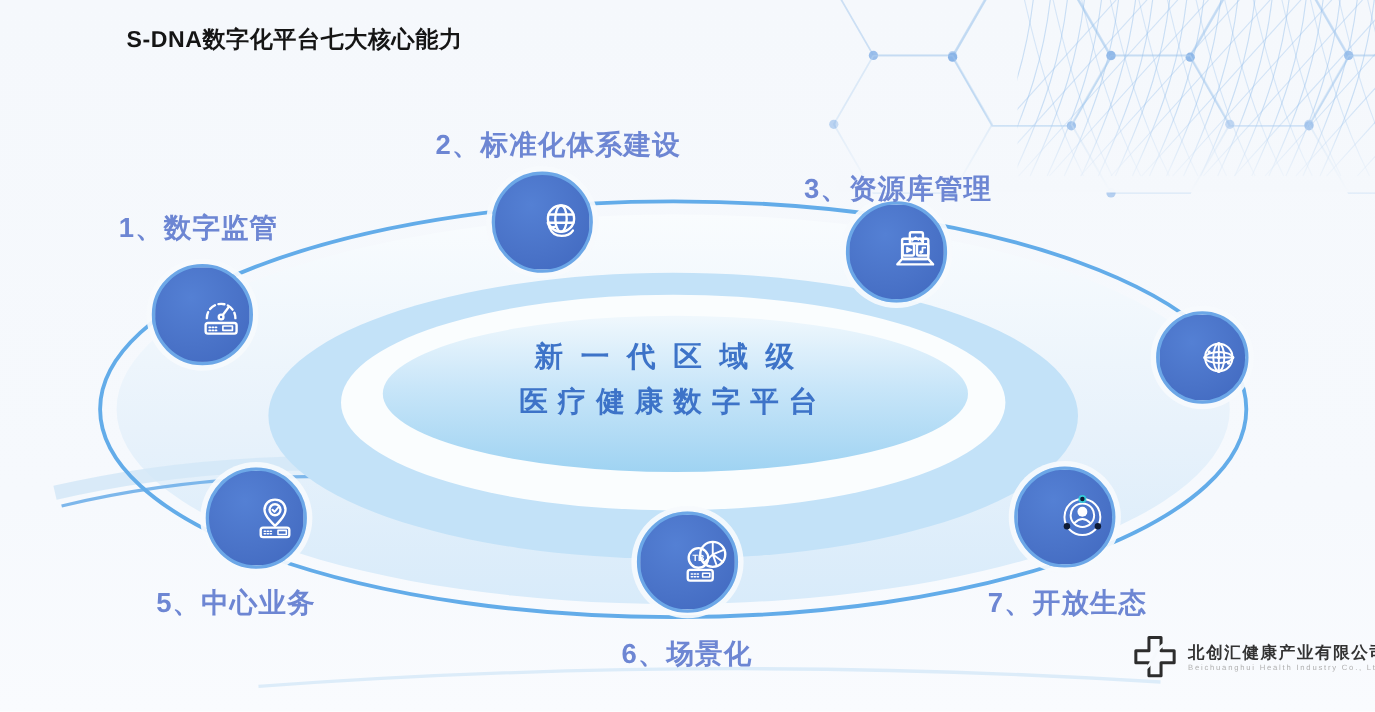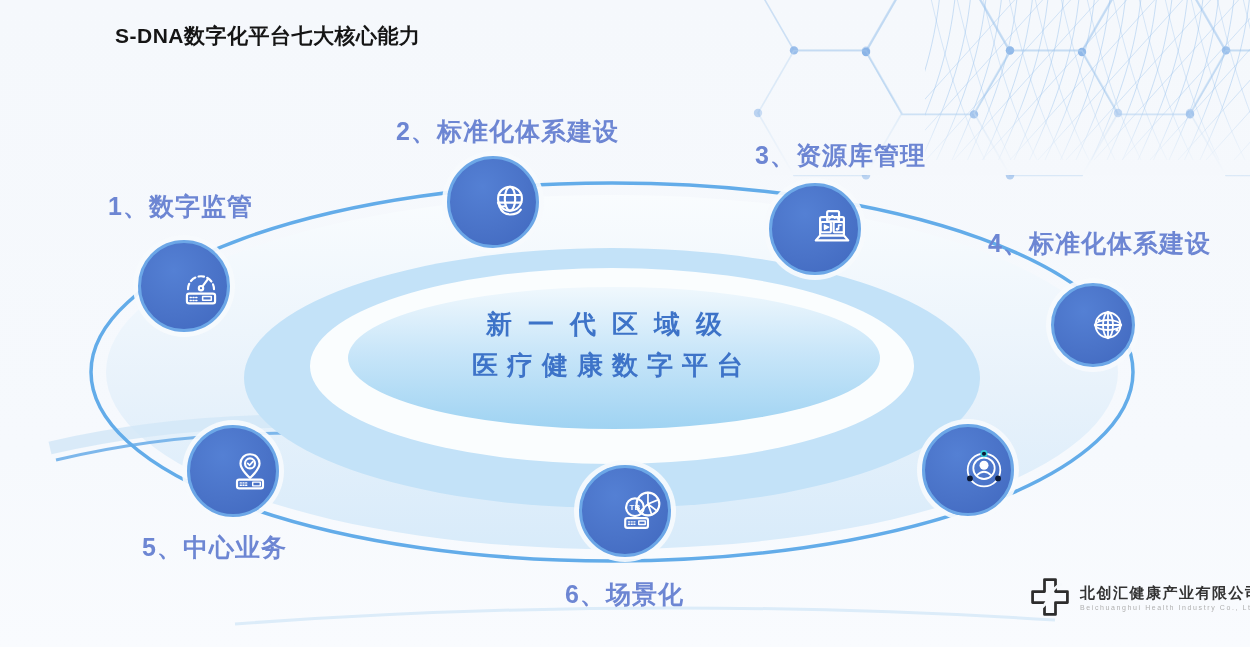--- a/index.html
+++ b/index.html
@@ -187,40 +187,37 @@
   <div class="icon-circle" style="left:447px;top:156px;width:86px;height:86px;">
     <svg width="52" height="52" viewBox="0 0 48 48" fill="none" stroke="#fff" stroke-width="2" stroke-linecap="round" stroke-linejoin="round">
       <circle cx="24" cy="21" r="11"></circle>
       <ellipse cx="24" cy="21" rx="4.8" ry="11"></ellipse>
       <path d="M13.6 17.5 h20.8 M13.6 24.5 h20.8"></path>
       <path d="M14.5 28.5 q2.5 7 10 7 q6.5 0 9.5 -4.5"></path>
       <path d="M14.5 28.5 l-1.6 -4 M14.5 28.5 l4.4 -0.6"></path>
     </svg>
   </div>
 
-  <div class="cap-label" style="left:731px;top:139px;margin-left:24px;">
+  <div class="cap-label" style="left:731px;top:155px;">
     <span>3、</span><span>资源库管理</span>
   </div>
   <div class="icon-circle" style="left:769px;top:183px;width:86px;height:86px;">
     <svg width="52" height="52" viewBox="0 0 48 48" fill="none" stroke="#fff" stroke-width="2" stroke-linecap="round" stroke-linejoin="round">
       <rect x="13" y="13" width="22" height="17" rx="1.5"></rect>
       <path d="M9 34.5 h30 l-4 -4.5 h-22 z"></path>
       <rect x="19.5" y="7.5" width="11" height="9.5" rx="1.5"></rect>
       <path d="M21.3 14.8 l3 -3.2 l2.3 2.4 l1.4 -1.4 l1.5 2.2" stroke-width="1.5"></path>
       <rect x="13.5" y="17.5" width="9.5" height="9.5" rx="1.5"></rect>
       <path d="M17 20.3 l4 2 l-4 2 z" fill="#fff" stroke-width="1.2"></path>
       <rect x="25.5" y="17.5" width="9.5" height="9.5" rx="1.5"></rect>
       <circle cx="28.8" cy="24.2" r="1.3" fill="#fff" stroke="none"></circle>
       <path d="M30.1 24.2 v-3.8 h2.3" stroke-width="1.5"></path>
     </svg>
   </div>
 
-  <div class="cap-label" style="left:988px;top:227px;">
-    <span>4、</span><span>标准化体系建设</span>
-  </div>
   <div class="icon-circle" style="left:1051px;top:283px;width:78px;height:78px;">
     <svg width="48" height="48" viewBox="0 0 48 48" fill="none" stroke="#fff" stroke-width="1.8" stroke-linecap="round" stroke-linejoin="round">
       <circle cx="24" cy="24" r="12.5"></circle>
       <ellipse cx="24" cy="24" rx="12.5" ry="5"></ellipse>
       <ellipse cx="24" cy="24" rx="5" ry="12.5"></ellipse>
       <path d="M24 11.5 v25 M11.5 24 h25"></path>
       <circle cx="24" cy="11.5" r="1.7" fill="#fff" stroke="none"></circle>
       <circle cx="24" cy="36.5" r="1.7" fill="#fff" stroke="none"></circle>
       <circle cx="11.5" cy="24" r="1.7" fill="#fff" stroke="none"></circle>
       <circle cx="36.5" cy="24" r="1.7" fill="#fff" stroke="none"></circle>
@@ -252,20 +249,23 @@
       <circle cx="29.5" cy="17.5" r="10.5"></circle>
       <path d="M29.5 17.5 L29.5 7 M29.5 17.5 L39.2 13.5 M29.5 17.5 L38 24 M29.5 17.5 L33 27.4 M29.5 17.5 L22 24.8" stroke-width="1.6"></path>
       <circle cx="17.5" cy="20.5" r="8.2"></circle>
       <text x="17.5" y="23.4" text-anchor="middle" font-size="7.5" font-weight="bold" fill="#fff" stroke="none" font-family="Liberation Sans, DejaVu Sans, sans-serif">TB</text>
       <rect x="8.5" y="30.5" width="21" height="9" rx="2"></rect>
       <path d="M11.5 34 h1 M14 34 h1 M16.5 34 h1 M11.5 36.3 h1 M14 36.3 h1 M16.5 36.3 h1" stroke-width="1.3"></path>
       <rect x="21" y="33.3" width="6" height="3.2" stroke-width="1.3"></rect>
     </svg>
   </div>
 
+  <div class="cap-label" style="left:898px;top:531px;">
+    <span>7、</span><span>开放生态</span>
+  </div>
   <div class="icon-circle" style="left:922px;top:424px;width:86px;height:86px;">
     <svg width="54" height="54" viewBox="0 0 48 48" fill="none" stroke="#fff" stroke-width="1.6" stroke-linecap="round" stroke-linejoin="round">
       <circle cx="24" cy="24" r="14.5"></circle>
       <circle cx="24" cy="22.5" r="9.5"></circle>
       <circle cx="24" cy="19.8" r="4" fill="#fff" stroke="none"></circle>
       <path d="M17.6 28.8 q6.4 -6.4 12.8 0"></path>
       <circle cx="24" cy="9.5" r="2.5" fill="#0e1b36" stroke="#35c8d8" stroke-width="1.4"></circle>
       <circle cx="11.5" cy="31.5" r="2.6" fill="#0e1b36" stroke="none"></circle>
       <circle cx="36.5" cy="31.5" r="2.6" fill="#0e1b36" stroke="none"></circle>
     </svg>

